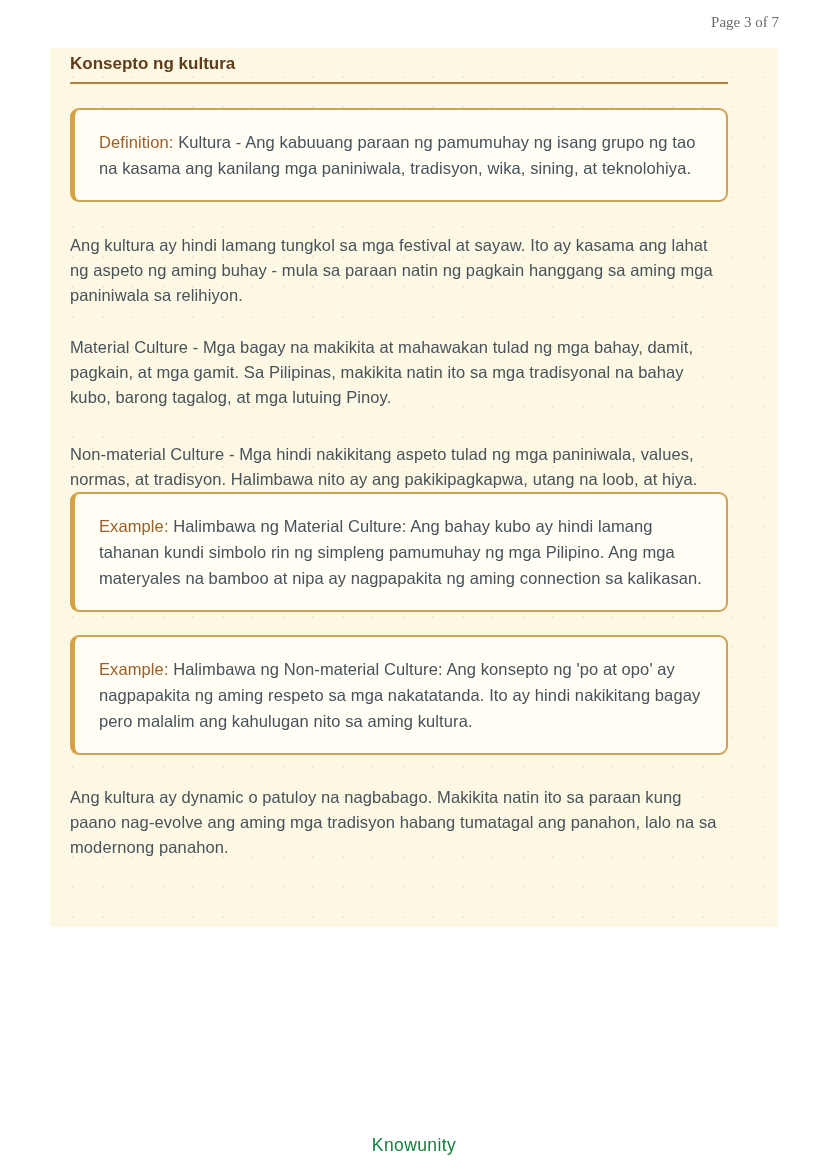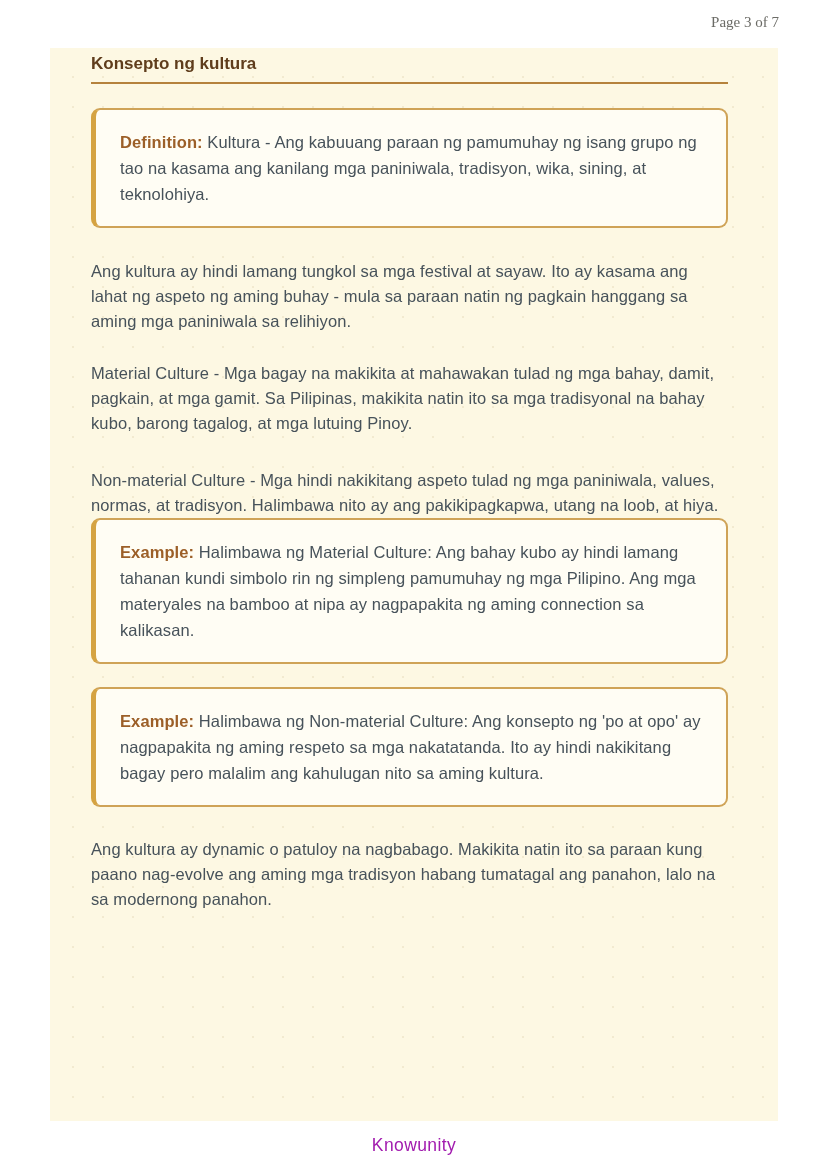--- a/index.html
+++ b/index.html
@@ -17,26 +17,26 @@
     right: 49px;
     font-family: Liberation Serif, serif;
     font-size: 15px;
     color: #6b6b66;
   }
   .sheet {
     position: absolute;
     left: 50px;
     top: 48px;
     width: 728px;
-    height: 1073px;
+    height: 879px;
     background-color: #fdf8e3;
     background-image: radial-gradient(circle, #f2ead0 1.4px, rgba(0,0,0,0) 1.4px);
     background-size: 30px 30px;
     background-position: 8px 14px;
-    padding: 6px 50px 0 41px;
+    padding: 6px 50px 0 20px;
   }
   h2.section-heading {
     font-size: 17px;
     font-weight: bold;
     color: #5f3d1c;
     line-height: 20px;
     padding-bottom: 8px;
     border-bottom: 2px solid #b5823c;
   }
   h2.mt { margin-top: 29px; }
@@ -53,39 +53,39 @@
     border-radius: 9px;
     padding: 19px 24px;
   }
   .callout p {
     font-size: 16.5px;
     line-height: 26px;
     color: #47525a;
     letter-spacing: 0.1px;
   }
   .callout .label {
-    font-weight: bold;
+    font-weight: normal;
     color: #9c5f28;
     text-align: right;
   }
   .mt-def { margin-top: 24px; }
   .mt-p1 { margin-top: 31px; }
   .mt-p2 { margin-top: 27px; }
   .mt-p3 { margin-top: 32px; }
   .mt-box1 { }
   .mt-box2 { margin-top: 23px; }
   .mt-p4 { margin-top: 30px; }
   .footer {
     position: absolute;
     top: 1135px;
     left: 0;
     width: 828px;
     text-align: center;
     font-size: 17.5px;
-    color: #a21caf;
+    color: #15803d;
     letter-spacing: 0.4px;
   }
 </style>
 </head>
 <body>
 
 <div class="page-number">Page 3 of 7</div>
 
 <div class="sheet">
 

